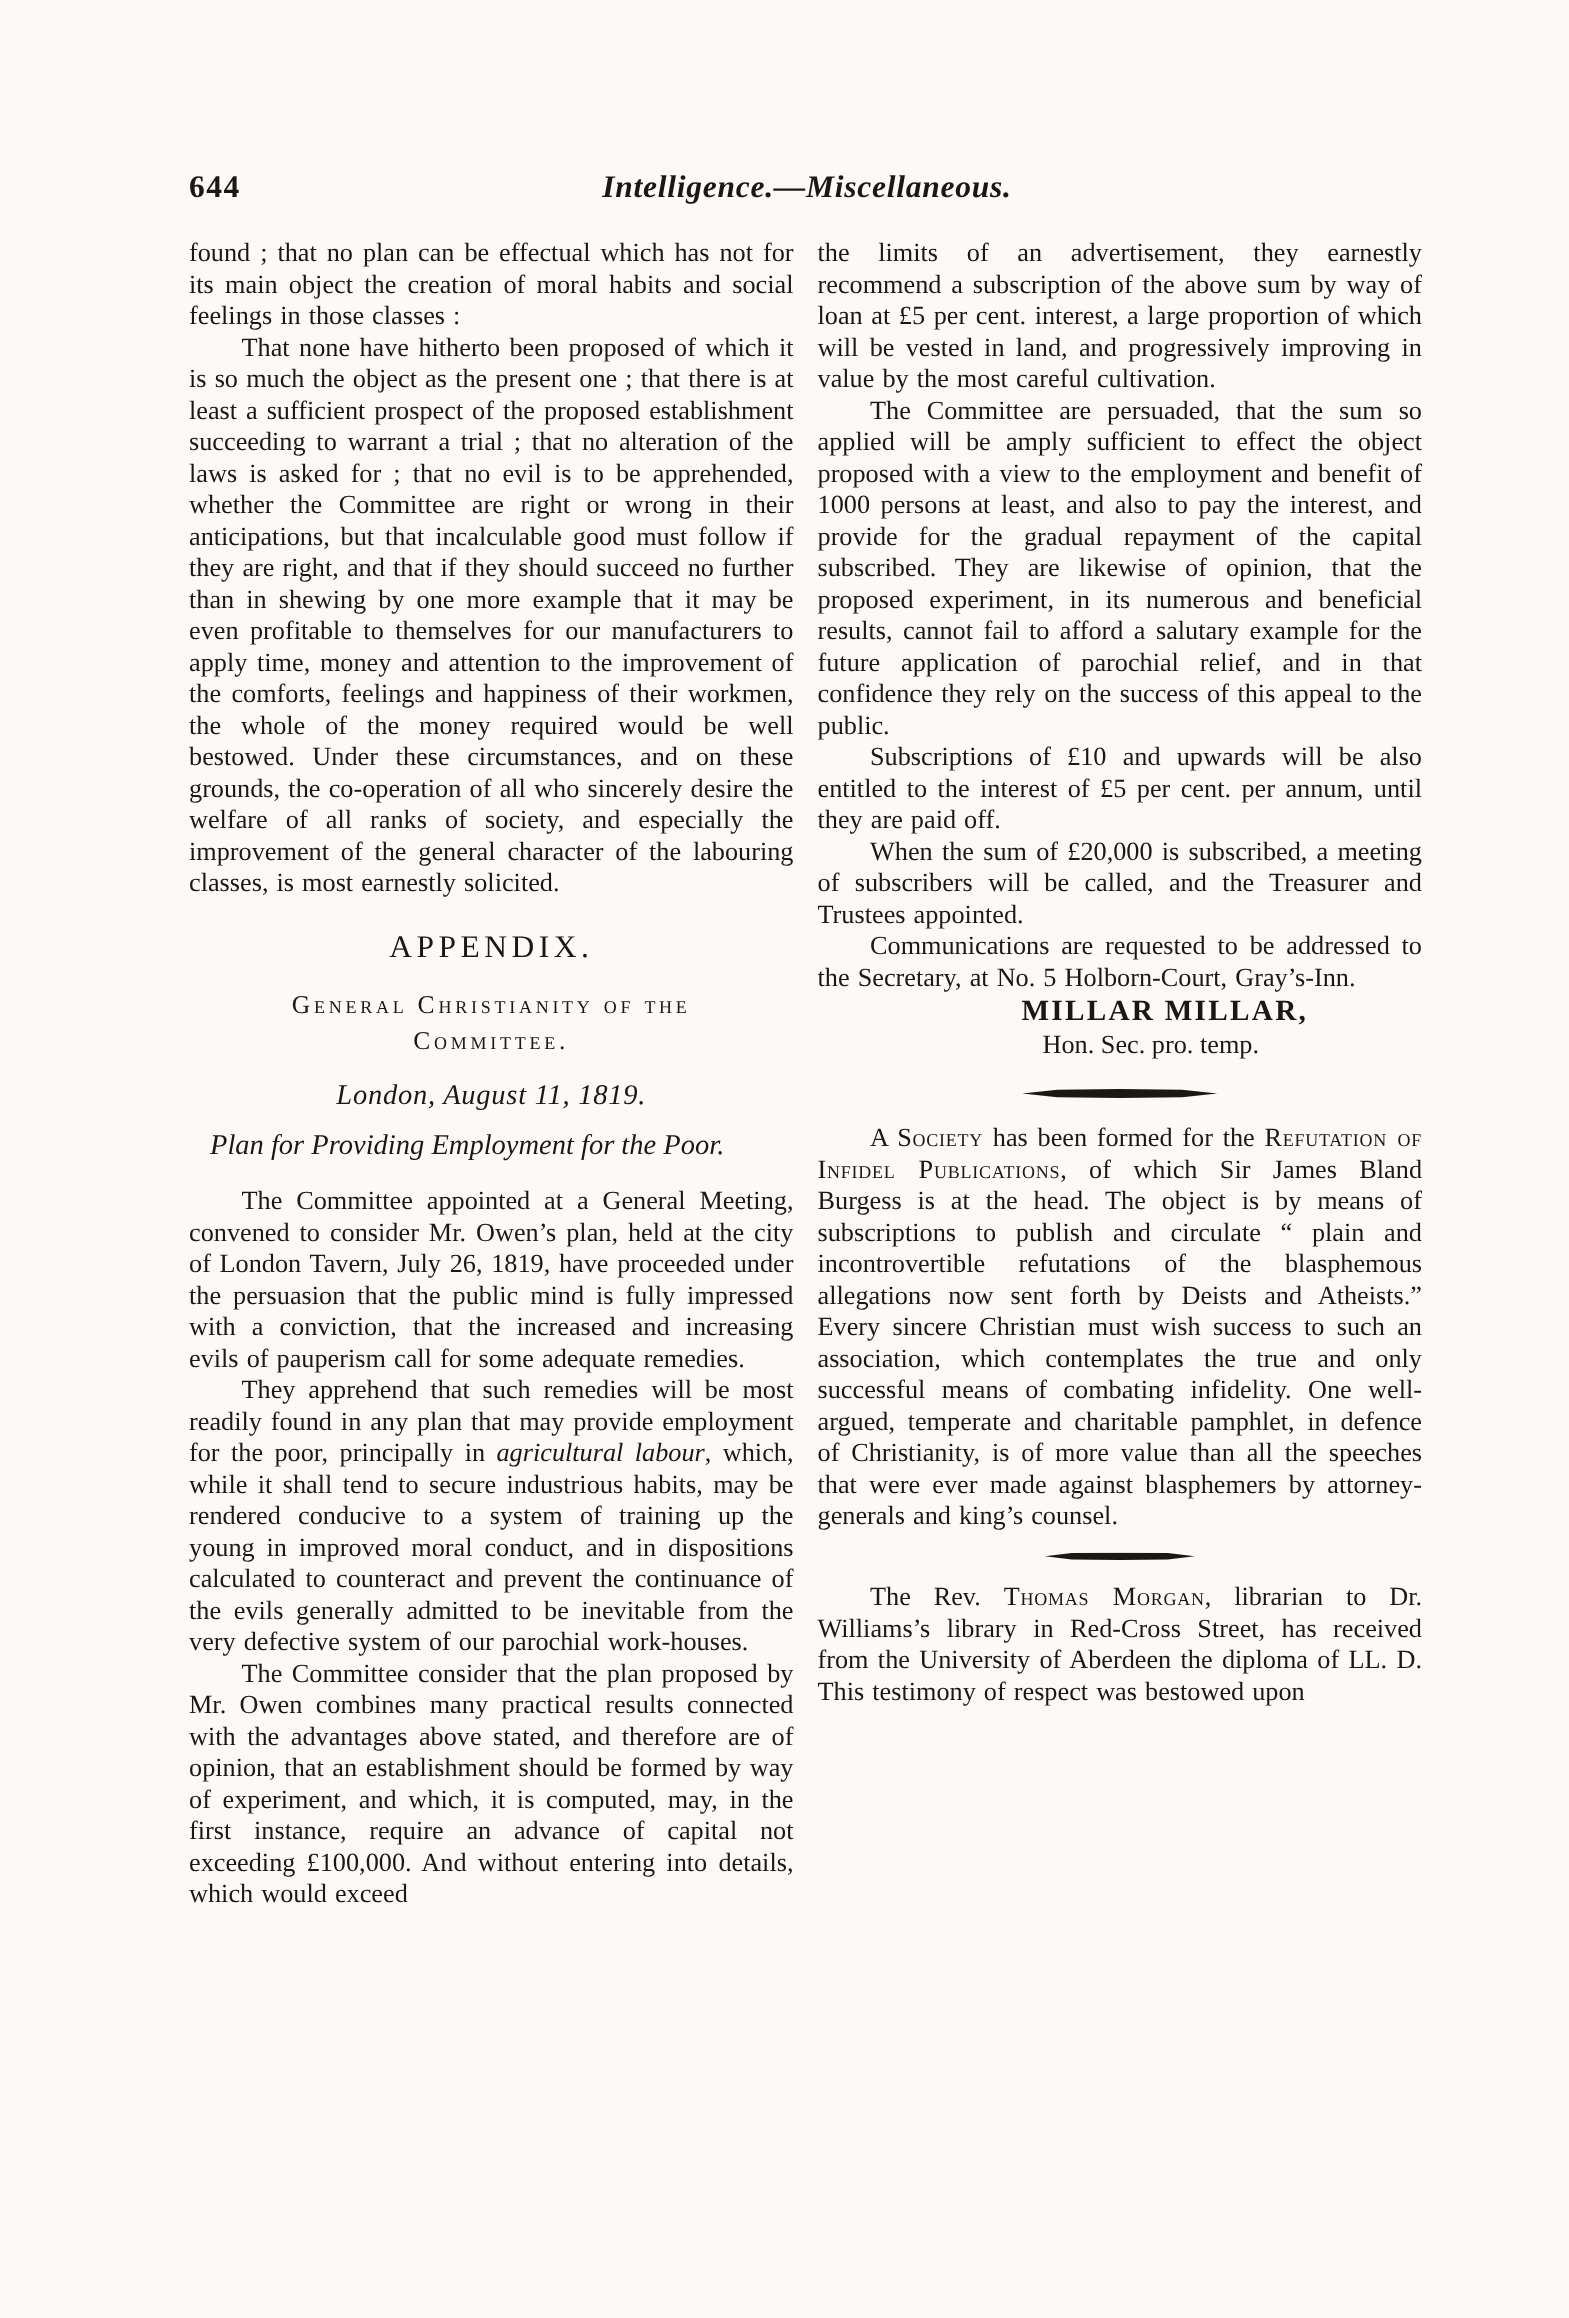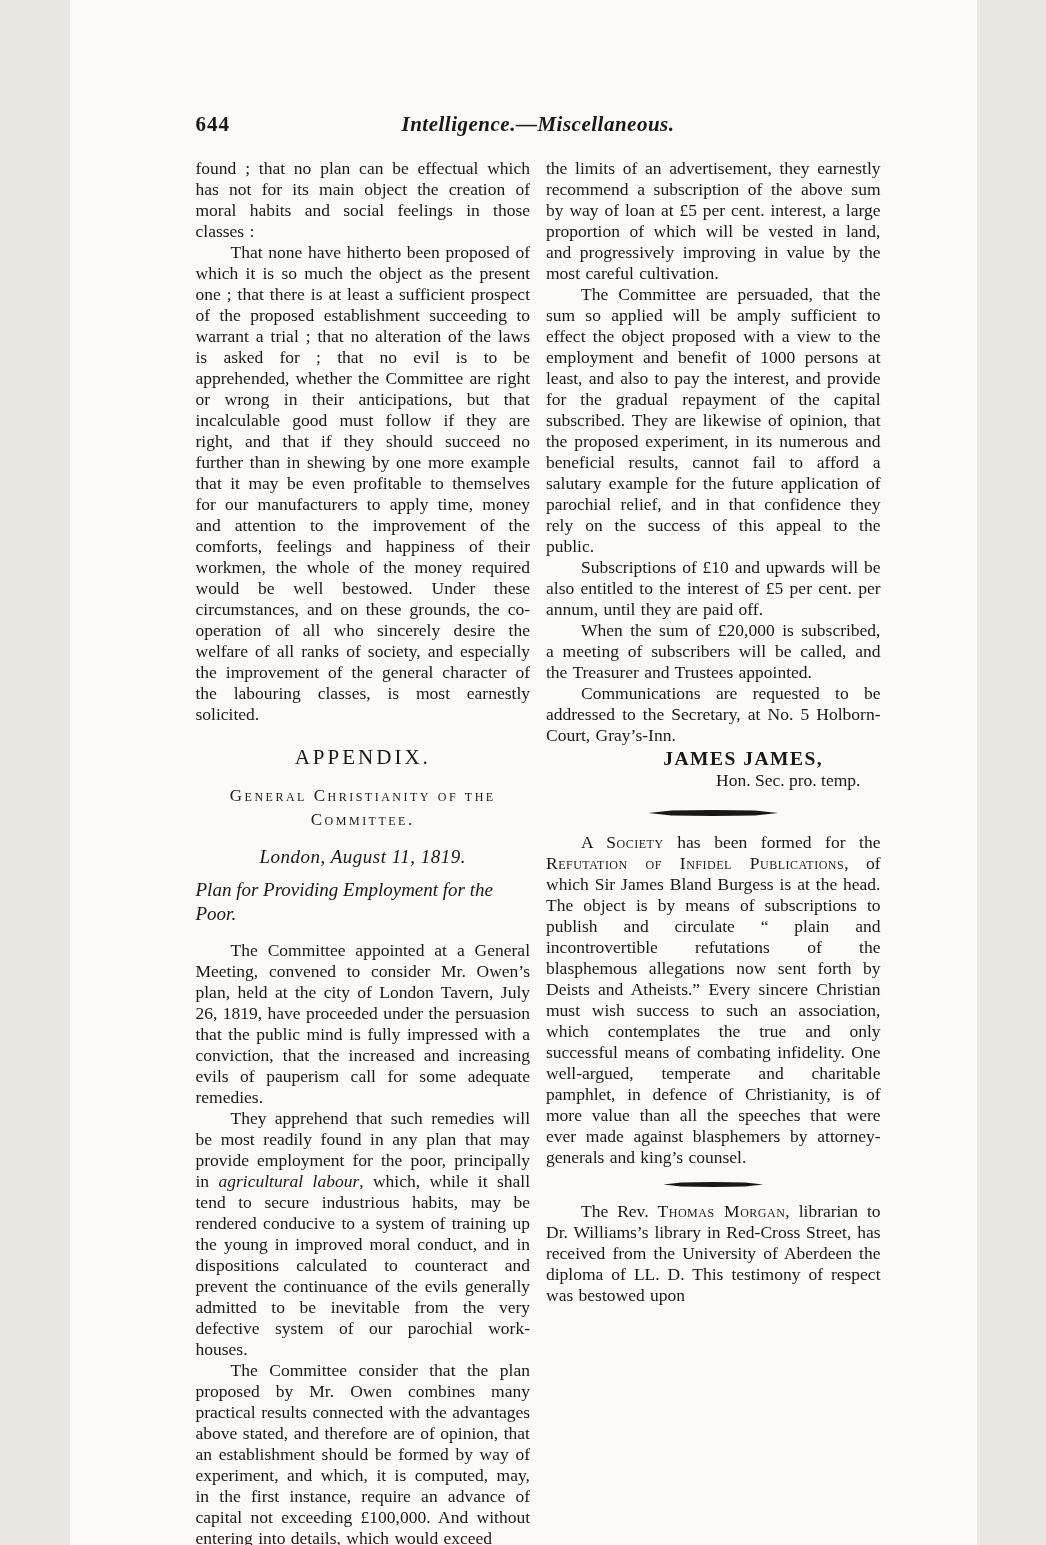--- a/index.html
+++ b/index.html
@@ -1,18 +1,18 @@
 <!DOCTYPE html>
 <html><head>
 <meta charset="utf-8">
 <style>
   html, body { margin: 0; padding: 0; background: #e8e6e0; }
   .page {
     position: relative;
-    width: 907px;
+    width: 1046px;
     height: 1545px;
     margin: 0 auto;
     background: #fbfaf6;
     color: #1b1713;
     font-family: "Liberation Serif", "DejaVu Serif", serif;
     overflow: hidden;
     box-sizing: border-box;
     padding: 112px 96px 0 126px;
   }
   .page-header {
@@ -85,21 +85,21 @@
   }
   .signature-name {
     text-align: center;
     font-size: 19.5px;
     font-weight: bold;
     letter-spacing: 1.5px;
     margin-top: 2px;
     padding-left: 60px;
   }
   .signature-role {
-    text-align: center;
+    text-align: left;
     font-size: 17.5px;
     padding-left: 150px;
     margin-bottom: 19px;
   }
   .divider {
     width: 130px;
     height: 6px;
     background: #1b1713;
     margin: 16px auto 16px auto;
     clip-path: polygon(0 50%, 18% 8%, 50% 0, 82% 8%, 100% 50%, 82% 92%, 50% 100%, 18% 92%);
@@ -132,21 +132,21 @@
       <p class="para">The Committee consider that the plan proposed by Mr. Owen combines many practical results connected with the advantages above stated, and therefore are of opinion, that an establishment should be formed by way of experiment, and which, it is computed, may, in the first instance, require an advance of capital not exceeding £100,000. And without entering into details, which would exceed</p>
     </div>
 
     <div class="col">
       <p class="para noindent">the limits of an advertisement, they earnestly recommend a subscription of the above sum by way of loan at £5 per cent. interest, a large proportion of which will be vested in land, and progressively improving in value by the most careful cultivation.</p>
       <p class="para">The Committee are persuaded, that the sum so applied will be amply sufficient to effect the object proposed with a view to the employment and benefit of 1000 persons at least, and also to pay the interest, and provide for the gradual repayment of the capital subscribed. They are likewise of opinion, that the proposed experiment, in its numerous and beneficial results, cannot fail to afford a salutary example for the future application of parochial relief, and in that confidence they rely on the success of this appeal to the public.</p>
       <p class="para">Subscriptions of £10 and upwards will be also entitled to the interest of £5 per cent. per annum, until they are paid off.</p>
       <p class="para">When the sum of £20,000 is subscribed, a meeting of subscribers will be called, and the Treasurer and Trustees appointed.</p>
       <p class="para">Communications are requested to be addressed to the Secretary, at No. 5 Holborn-Court, Gray’s-Inn.</p>
 
-      <div class="signature-name">JAMES JAMES,</div>
+      <div class="signature-name">MILLAR MILLAR,</div>
       <div class="signature-role">Hon. Sec. pro. temp.</div>
 
       <div class="divider"></div>
 
       <p class="para"><span>A </span><span class="seg-smallcaps">Society</span><span> has been formed for the </span><span class="seg-smallcaps">Refutation of Infidel Publications</span><span>, of which Sir James Bland Burgess is at the head.  The object is by means of subscriptions to publish and circulate “ plain and incontrovertible refutations of the blasphemous allegations now sent forth by Deists and Atheists.”  Every sincere Christian must wish success to such an association, which contemplates the true and only successful means of combating infidelity.  One well-argued, temperate and charitable pamphlet, in defence of Christianity, is of more value than all the speeches that were ever made against blasphemers by attorney-generals and king’s counsel.</span></p>
 
       <div class="divider small"></div>
 
       <p class="para"><span>The Rev. </span><span class="seg-smallcaps">Thomas Morgan</span><span>, librarian to Dr. Williams’s library in Red-Cross Street, has received from the University of Aberdeen the diploma of LL. D.  This testimony of respect was bestowed upon</span></p>
     </div>

